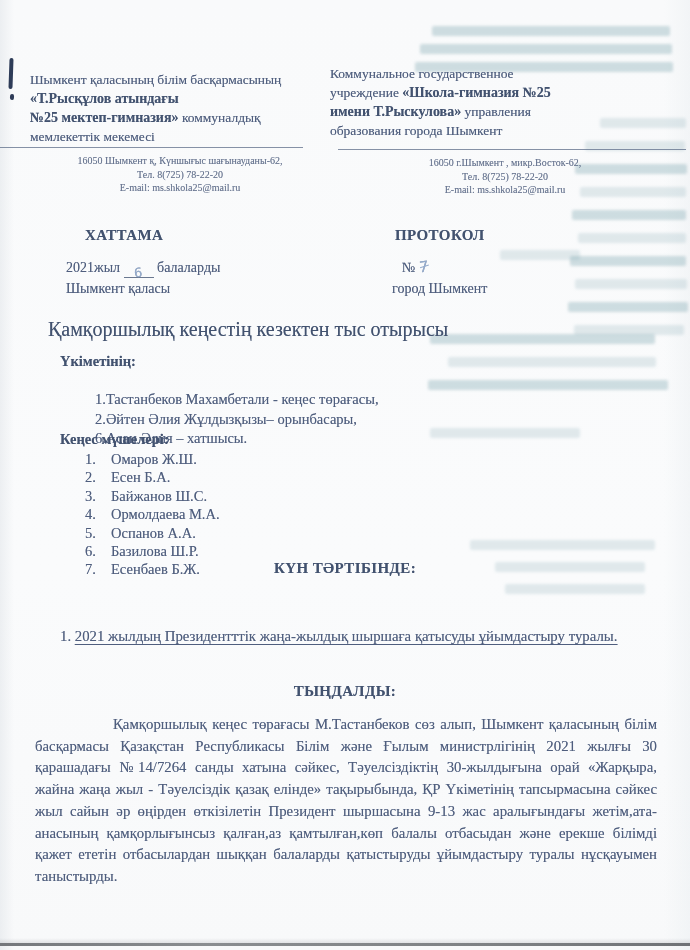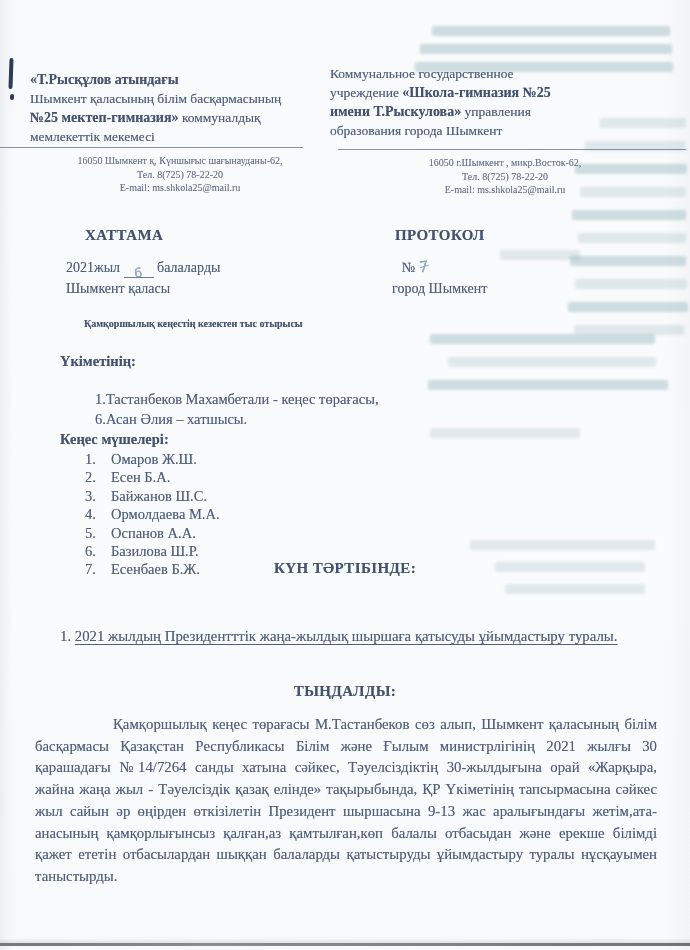--- a/index.html
+++ b/index.html
@@ -24,21 +24,21 @@
 
   
   .doc-title{font-size:15px;font-weight:bold;color:#42526f;letter-spacing:.4px;}
 
   .dateblock{font-size:14px;line-height:21px;}
   .blank6{display:inline-block;width:30px;border-bottom:1px solid #6a7890;text-align:center;height:15px;vertical-align:bottom;}
   .hw{color:#93aacb;font-family:"DejaVu Sans",sans-serif;font-size:13px;display:inline-block;transform:rotate(-6deg);}
   .hw7{position:relative;transform:rotate(-9deg) skewX(-6deg);font-size:15px;}
   .hw7::after{content:"";position:absolute;left:1px;top:9px;width:9px;height:1.2px;background:#93aacb;transform:rotate(-8deg);}
 
-  .meeting-title{font-size:10px;font-weight:bold;color:#42526f;margin-left:36px;}
+  .meeting-title{font-size:20px;font-weight:normal;color:#42526f;}
   .sec-head{font-size:14.5px;font-weight:bold;color:#42526f;}
   .plist{font-size:14.5px;line-height:19.6px;}
   .member-row{font-size:14.5px;line-height:18.4px;display:flex;}
   .member-row .num{width:26px;flex:none;}
 
   .center-head{font-size:15px;font-weight:bold;color:#42526f;letter-spacing:.4px;text-align:center;width:100%;}
 
   .agenda{font-size:14.8px;line-height:20.5px;text-align:justify;text-indent:25px;}
   .agenda .u{text-decoration:underline;text-underline-offset:3px;}
   .body-par{font-size:14.8px;line-height:21.7px;text-align:justify;text-indent:78px;}
@@ -83,22 +83,22 @@
     <div class="g f" style="left:495px;top:562px;width:150px;"></div>
     <div class="g f" style="left:505px;top:584px;width:140px;"></div>
   </div>
 
   <div class="abs" style="left:9px;top:58px;">
     <div class="pen-stroke"></div>
     <div class="pen-dot" style="margin-top:5px;margin-left:1px;"></div>
   </div>
 
   <div class="abs org t" style="left:30px;top:70px;width:300px;">
+    <div><span>Шымкент қаласының білім басқармасының</span></div>
     <div><span class="b">«Т.Рысқұлов атындағы</span></div>
-    <div><span>Шымкент қаласының білім басқармасының</span></div>
     <div><span class="b">№25 мектеп-гимназия»</span><span> коммуналдық</span></div>
     <div><span>мемлекеттік мекемесі</span></div>
   </div>
 
   <div class="abs org t" style="left:330px;top:64px;width:340px;">
     <div><span>Коммунальное государственное</span></div>
     <div><span>учреждение </span><span class="b">«Школа-гимназия №25</span></div>
     <div><span class="b">имени Т.Рыскулова»</span><span> управления</span></div>
     <div><span>образования города Шымкент</span></div>
   </div>
@@ -135,20 +135,21 @@
     </div>
     <div>город  Шымкент</div>
   </div>
 
   <div class="abs meeting-title t" style="left:48px;top:318px;">Қамқоршылық кеңестің кезектен тыс отырысы</div>
 
   <div class="abs t" style="left:60px;top:353px;width:560px;">
     <div class="sec-head">Үкіметінің:</div>
     <div class="plist" style="padding-left:35px;margin-top:20px;">
       <div>1.Тастанбеков Махамбетали - кеңес төрағасы,</div>
+      <div>2.Әйтен Әлия Жұлдызқызы– орынбасары,</div>
       <div>6.Асан Әлия – хатшысы.</div>
     </div>
   </div>
 
   <div class="abs sec-head t" style="left:60px;top:431px;">Кеңес мүшелері:</div>
   <div class="abs t" style="left:85px;top:450px;width:400px;">
     <div class="member-row">
         <span class="num">1.</span>
         <span>Омаров Ж.Ш.</span>
       </div>

